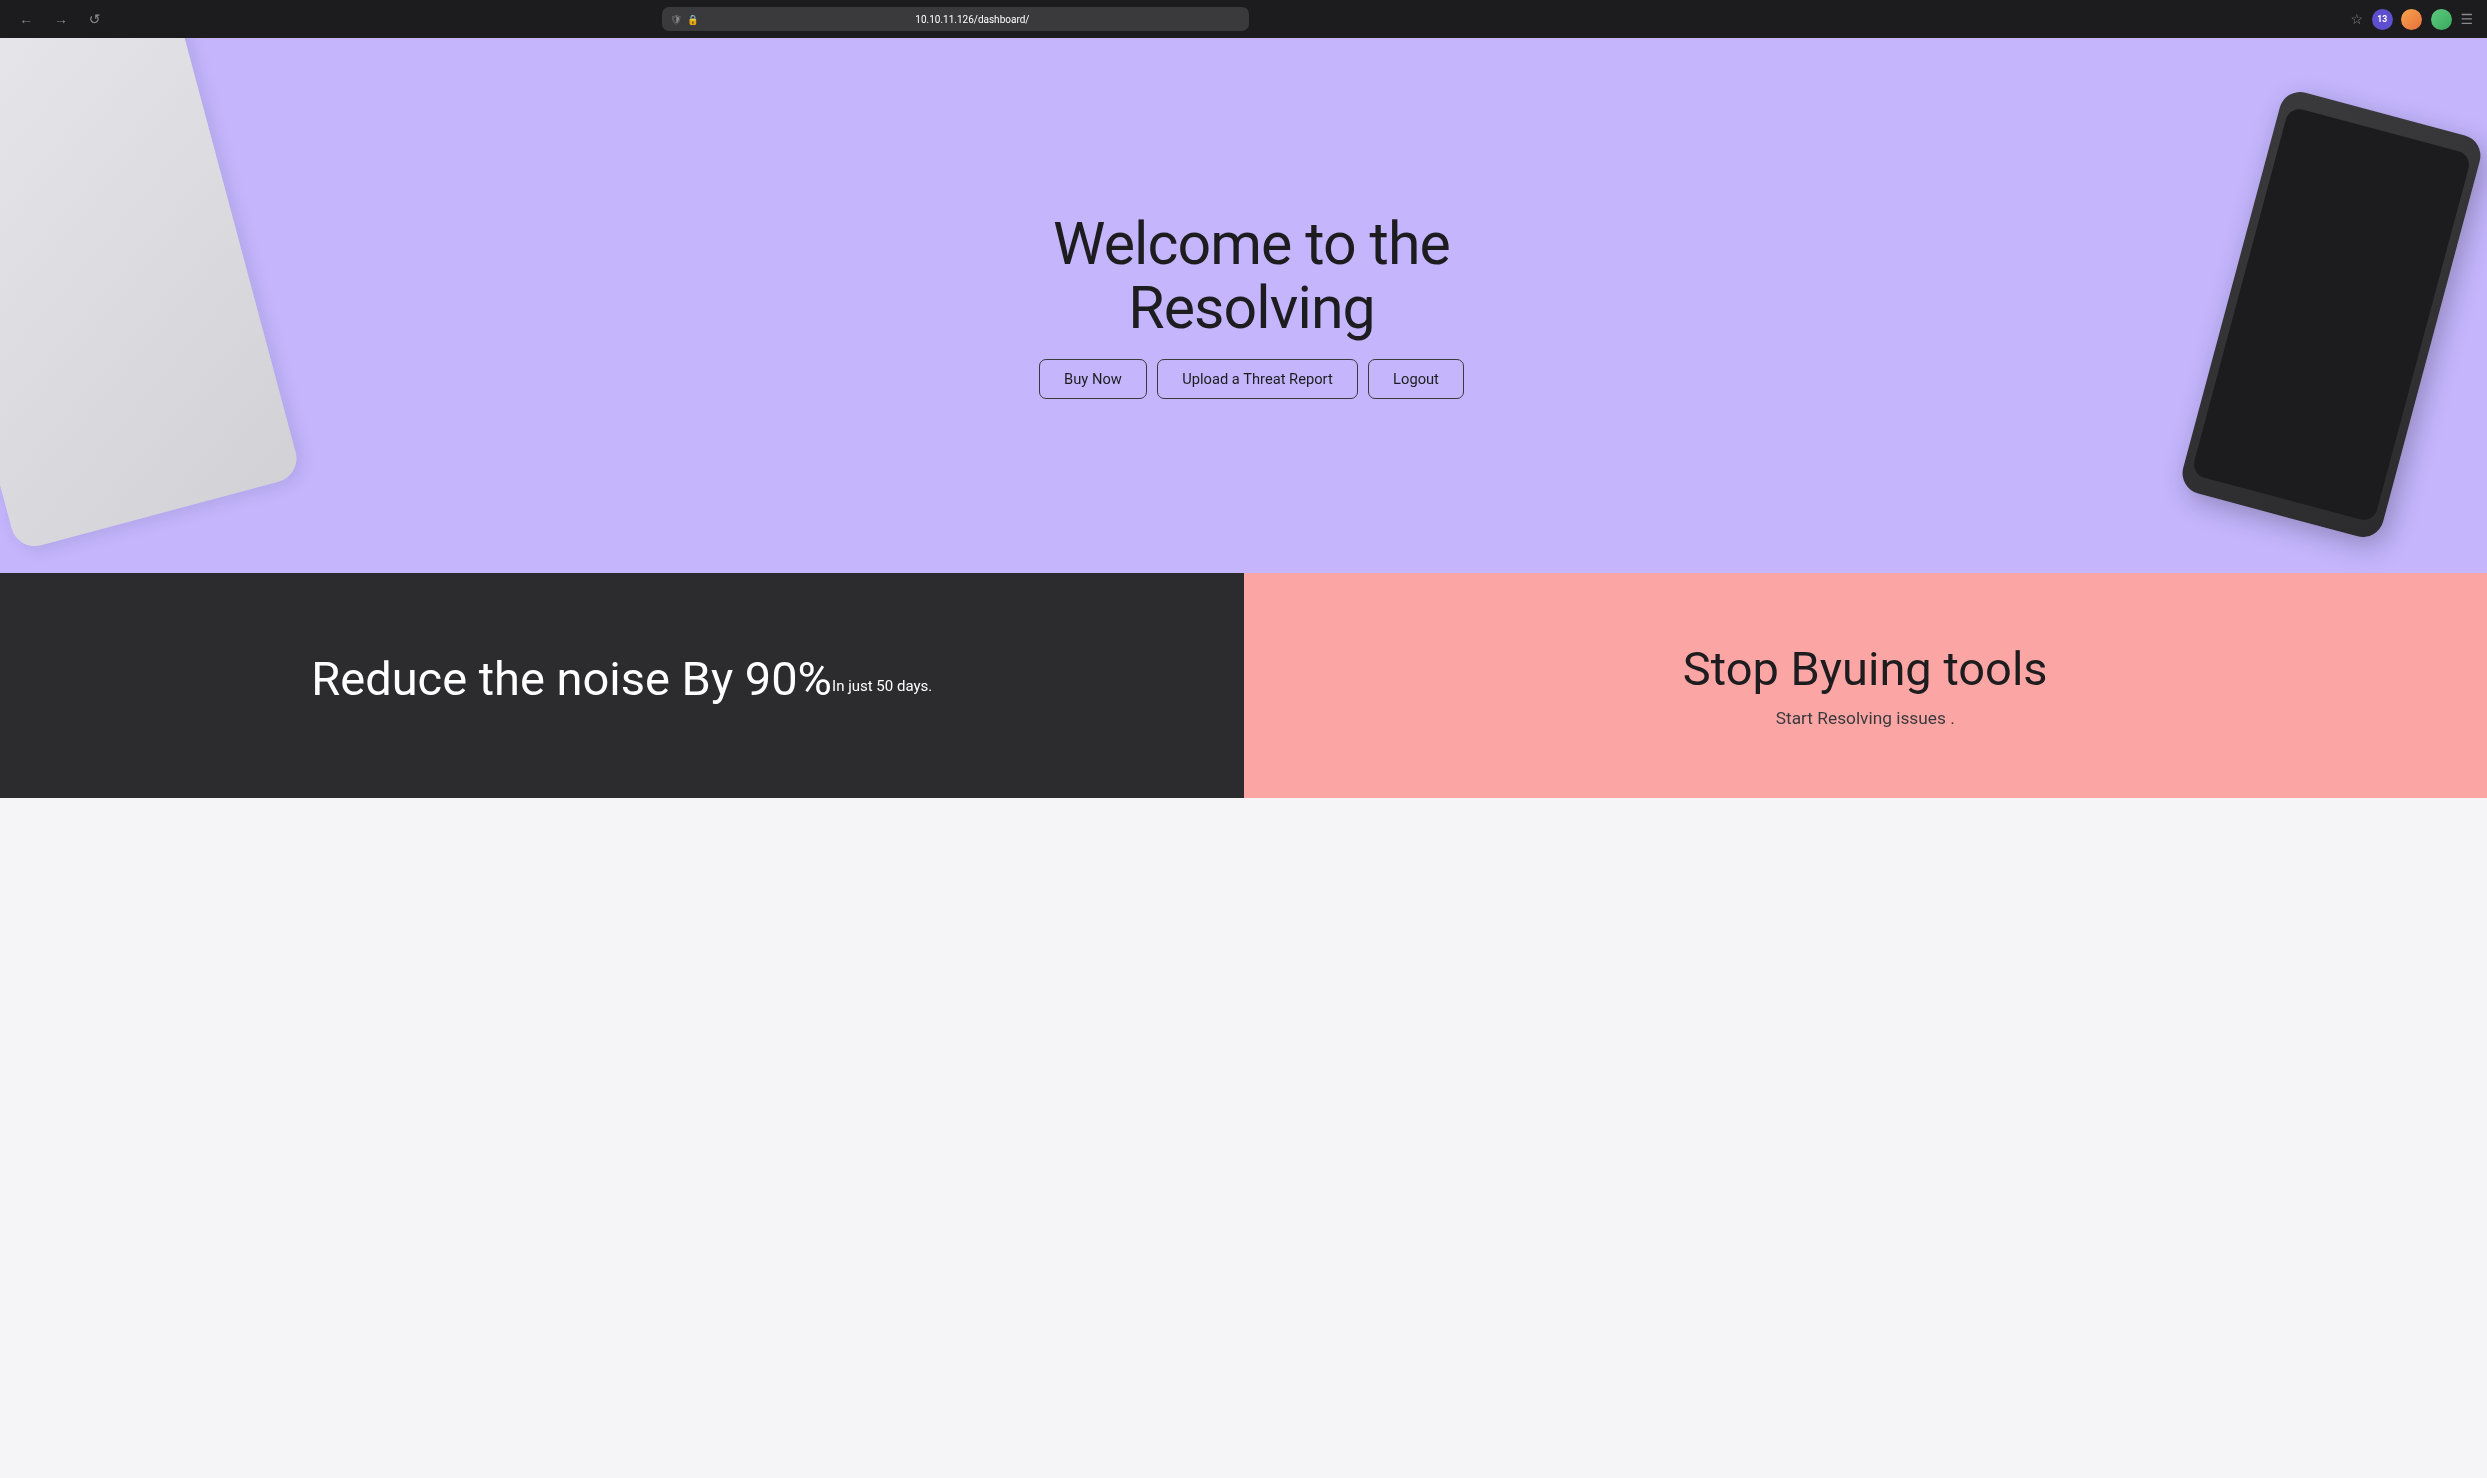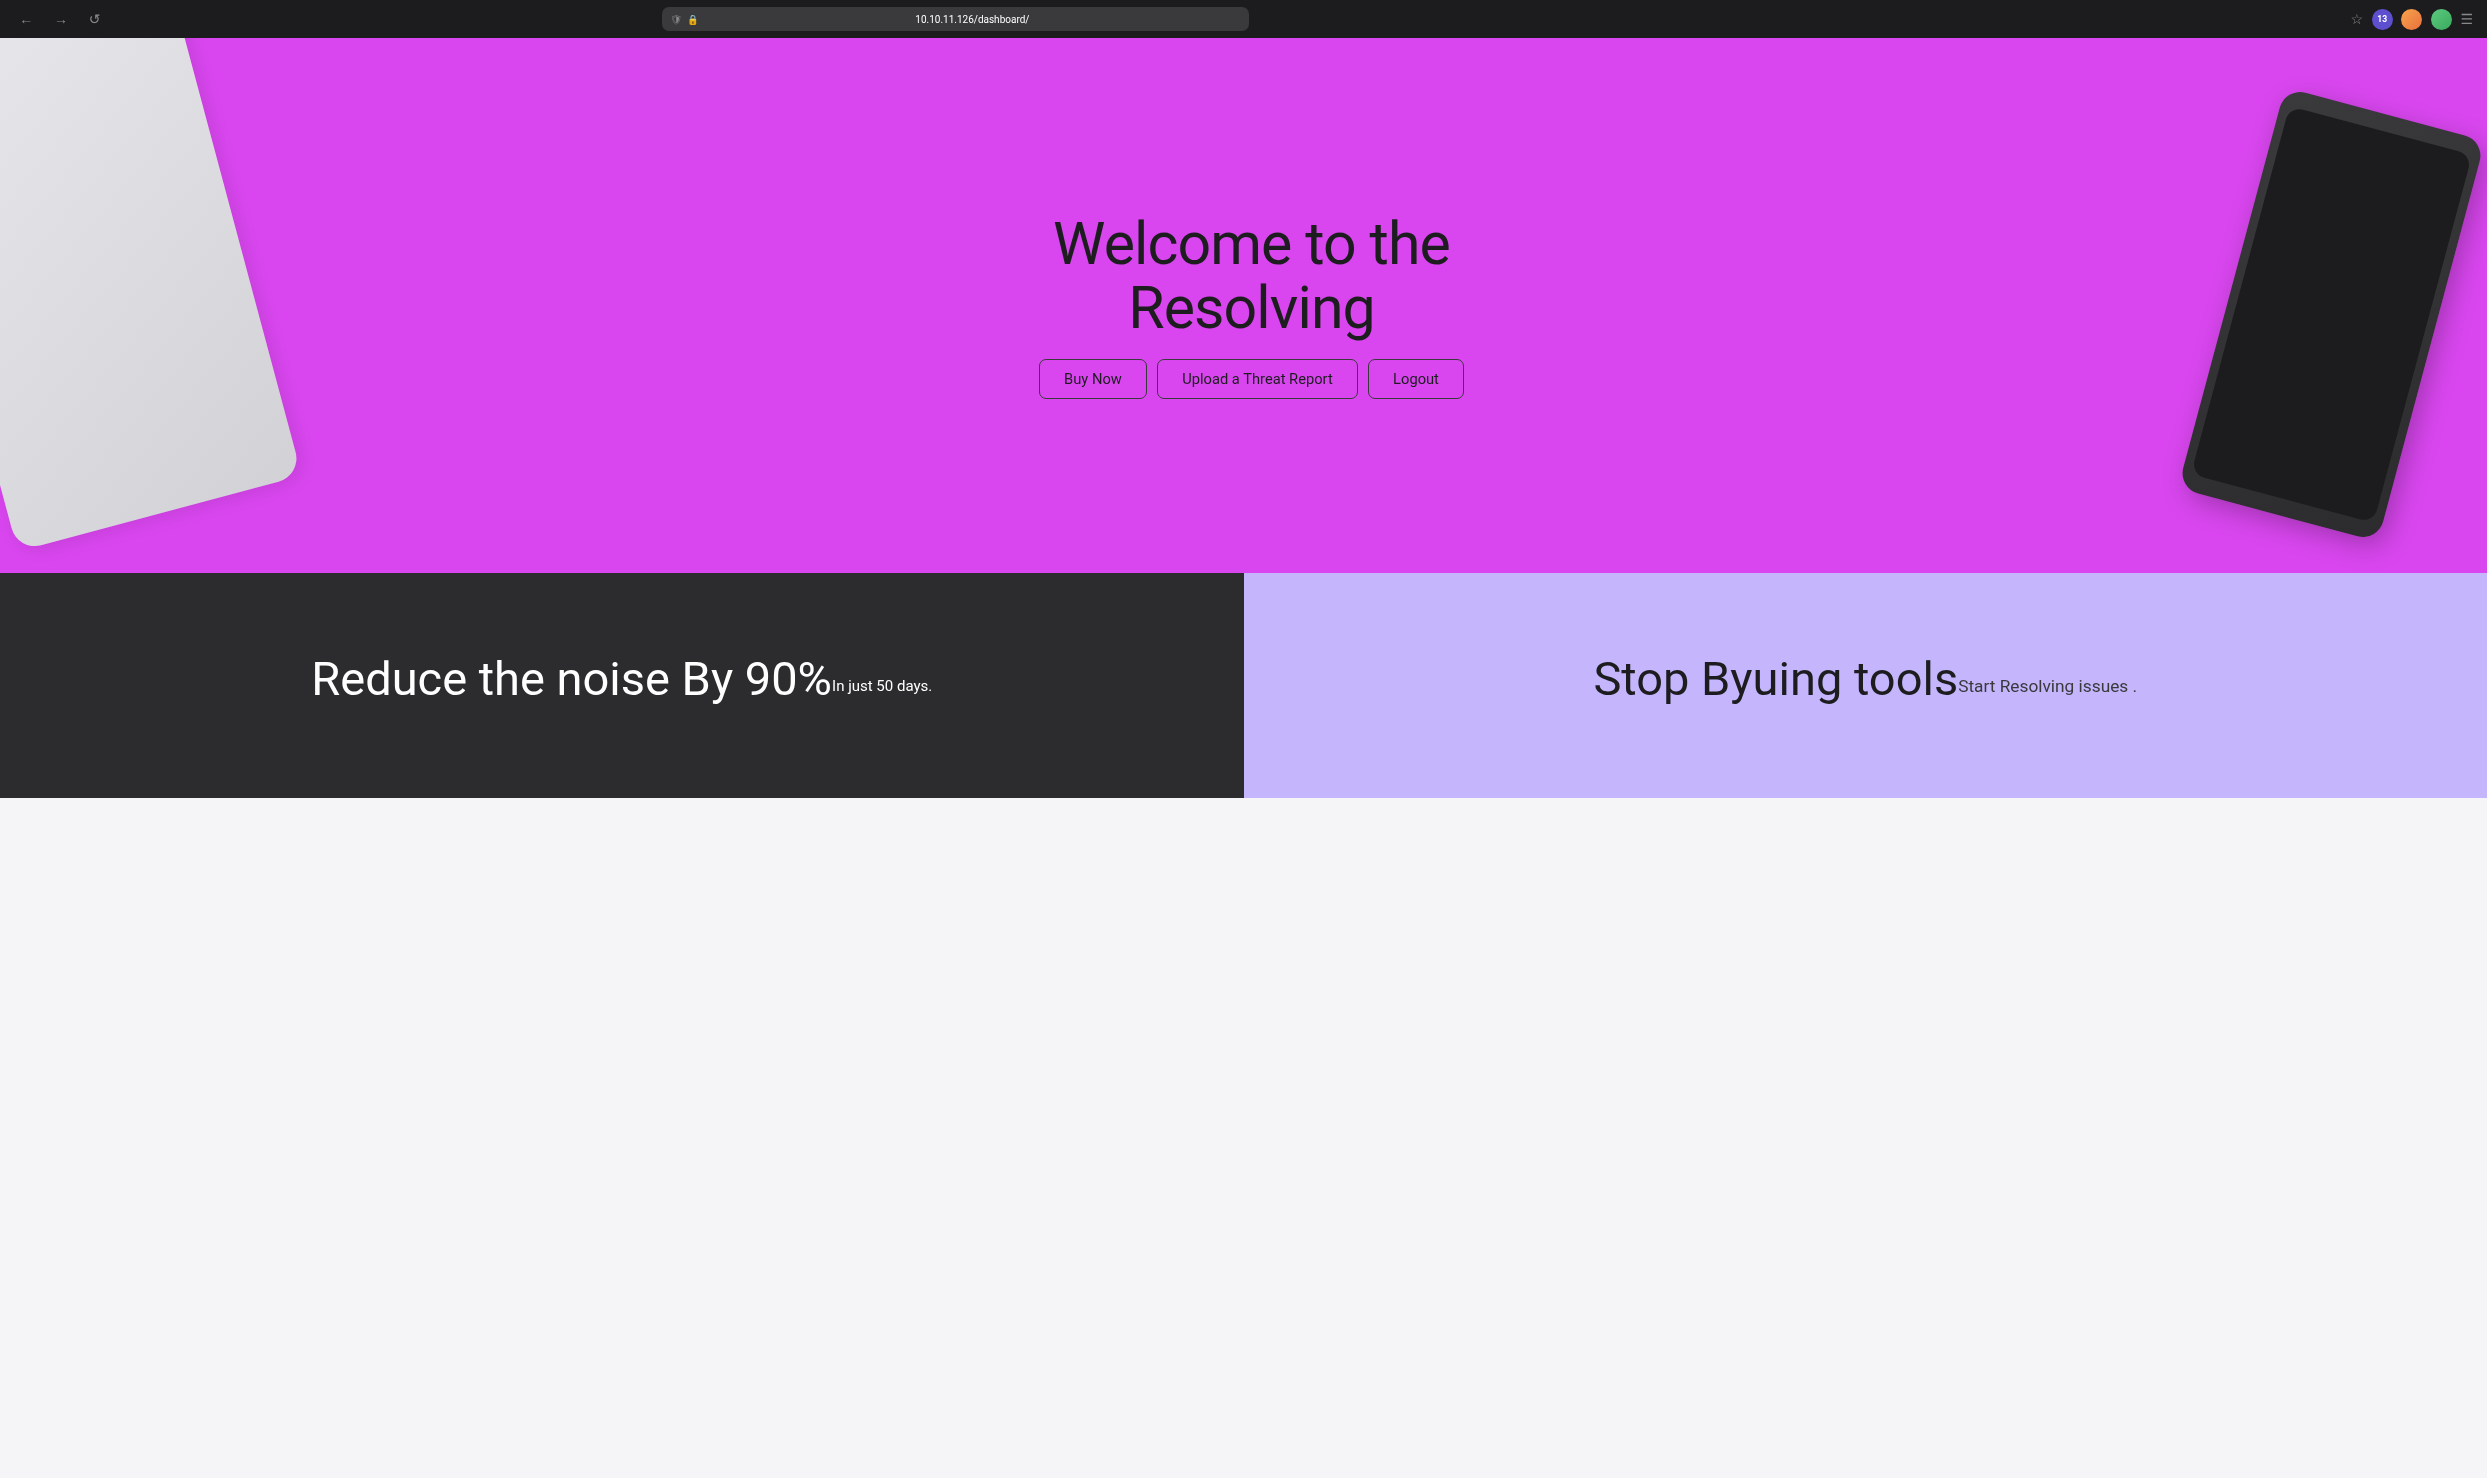--- a/index.html
+++ b/index.html
@@ -107,21 +107,21 @@
 
     .green-circle {
       background: linear-gradient(135deg, #5cc87e, #3aab5e);
       width: 21px;
       height: 21px;
       border-radius: 50%;
     }
 
     
     .hero-section {
-      background: #d946ef;
+      background: #c4b5fd;
       min-height: 535px;
       display: flex;
       align-items: center;
       justify-content: center;
       position: relative;
       overflow: hidden;
       padding-left: 16px;
     }
 
     
@@ -233,24 +233,24 @@
     }
 
     .dark-card-subtitle {
       font-size: 15px;
       color: #ffffff;
       text-align: right;
       font-weight: 400;
     }
 
     .light-card {
-      background: #c4b5fd;
+      background: #fca5a5;
       flex: 1;
       display: flex;
-      flex-direction: row;
+      flex-direction: column;
       align-items: center;
       justify-content: center;
       padding: 52px 35px;
       max-width: 50%;
     }
 
     .light-card-title {
       font-size: 47px;
       font-weight: 400;
       color: #1d1d1f;

